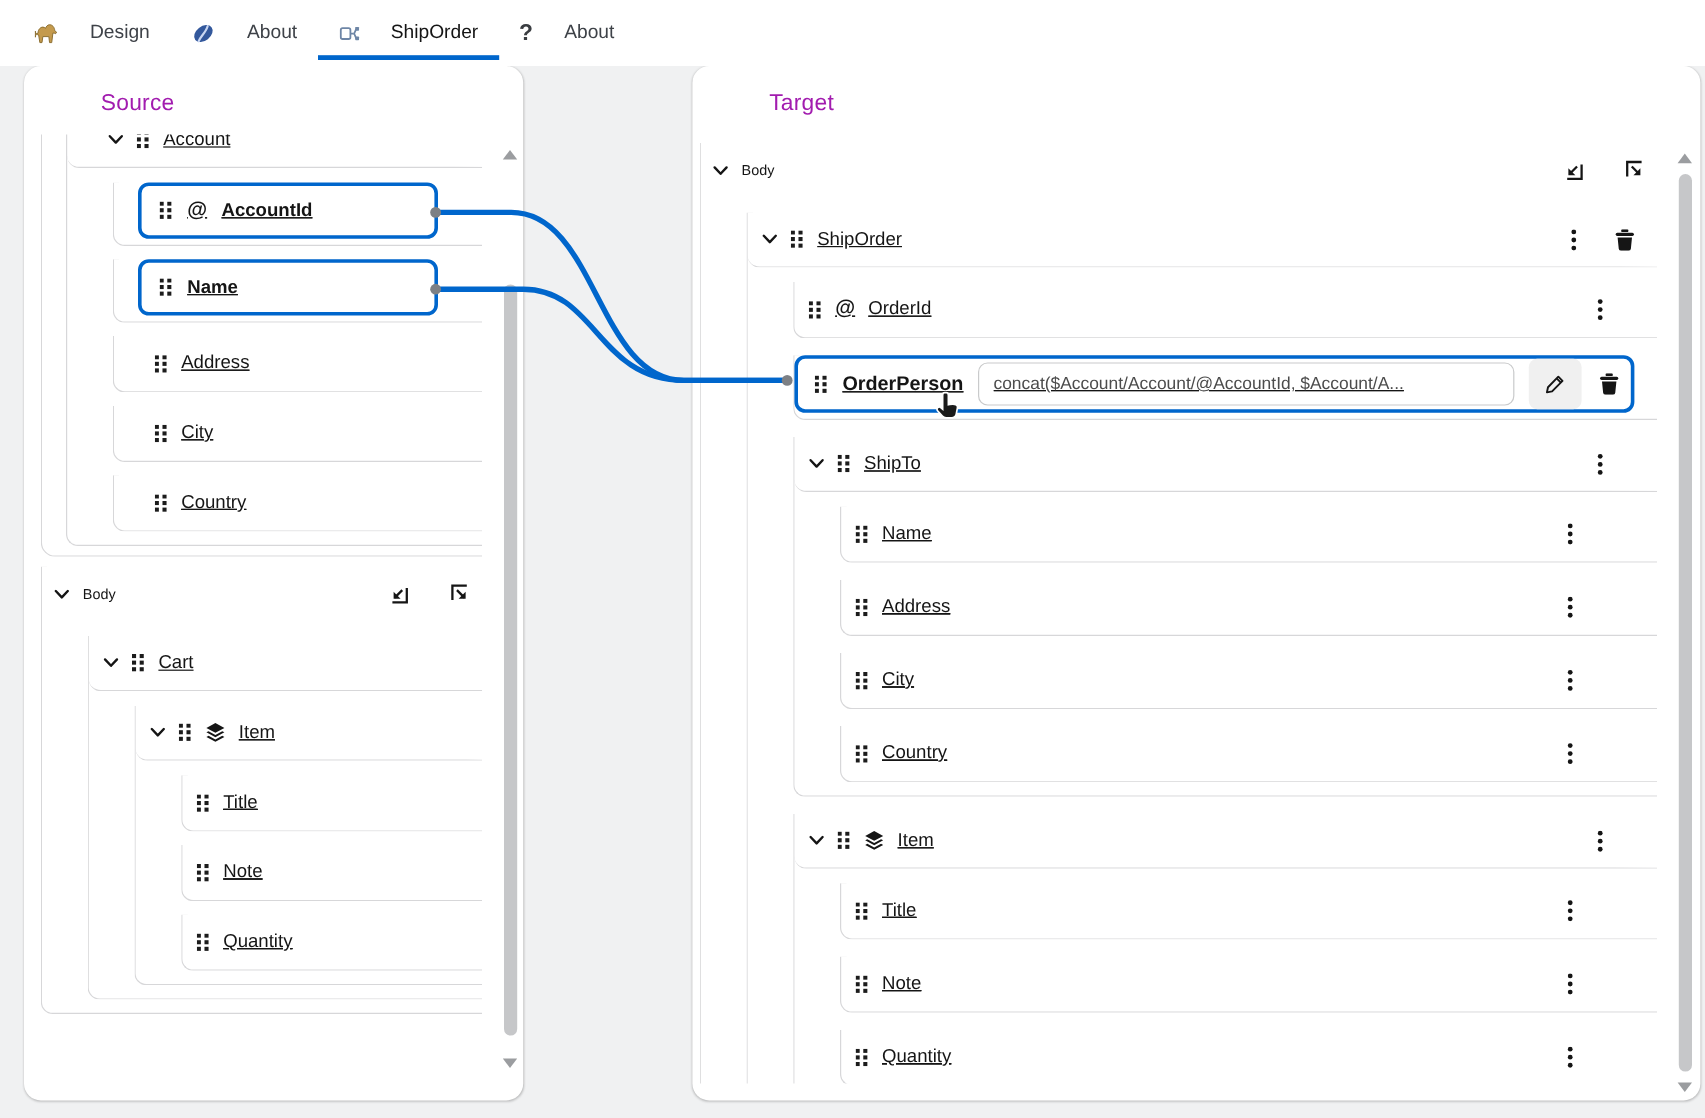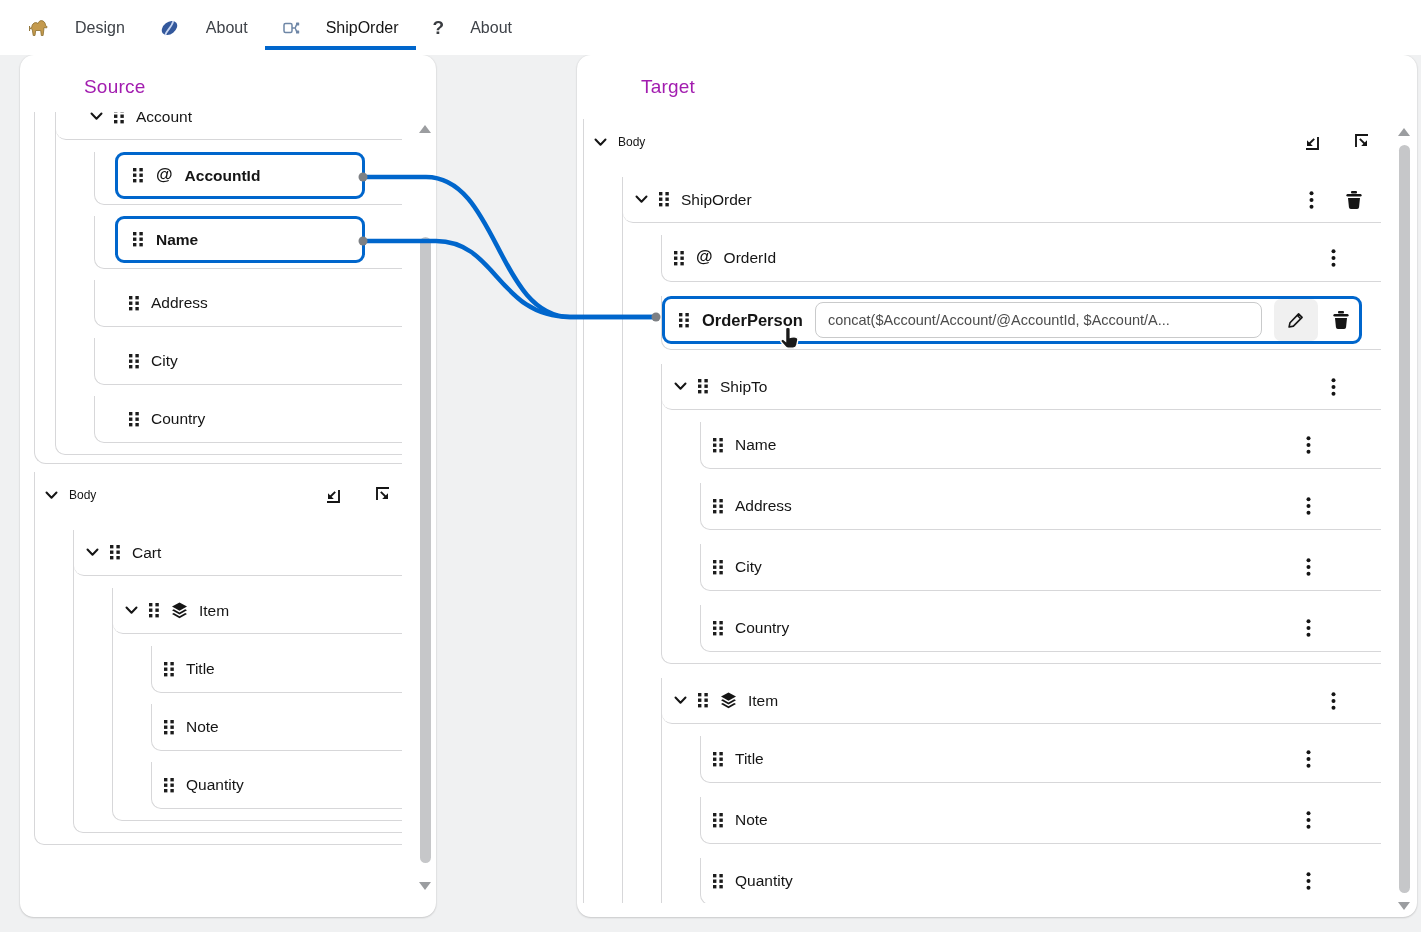--- a/index.html
+++ b/index.html
@@ -22,21 +22,21 @@
   .viewport { position:absolute; overflow:hidden; }
   #source-panel .viewport { left:14px; top:57px; right:34px; bottom:16px; }
   #target-panel .viewport { left:6px; top:60px; right:36px; bottom:14px; }
   #src-content { margin-top:-18px; }
   #tgt-content { padding-top:4px; }
 
   
   .tnode { border-left:1px solid #d7d7d9; border-bottom:1px solid #d7d7d9; border-bottom-left-radius:10px; background:#fff; }
   .tnode.rootwrap > .children { margin-left:20px; padding:0 0 8px 0; }
   .tnode.rootwrap { border-bottom-left-radius:12px; }
-  .children { margin-left:38px; padding:12px 0 11px 0; display:flex; flex-direction:column; }
+  .children { margin-left:38px; padding:12px 0 11px 0; display:flex; flex-direction:column;text-decoration:underline; }
   .s-tree .children { gap:11px; }
   .t-tree .children { gap:14px; }
   .trow { height:46px; display:flex; align-items:center; gap:11px; padding-left:12px; }
   .tnode.group > .trow { border-bottom:1px solid #d7d7d9; border-bottom-left-radius:10px; }
   .tnode.root > .trow { border-bottom:none; padding-left:10px; }
   .tnode.rootwrap .g-row { padding-left:38px; }
   .tnode.rootwrap .children .trow { padding-left:34px; }
   .nlabel { font-size:15.5px; color:#151515; white-space:nowrap; }
   .root > .trow .nlabel { font-size:12px; }
   .sel .nlabel { font-weight:700; }

